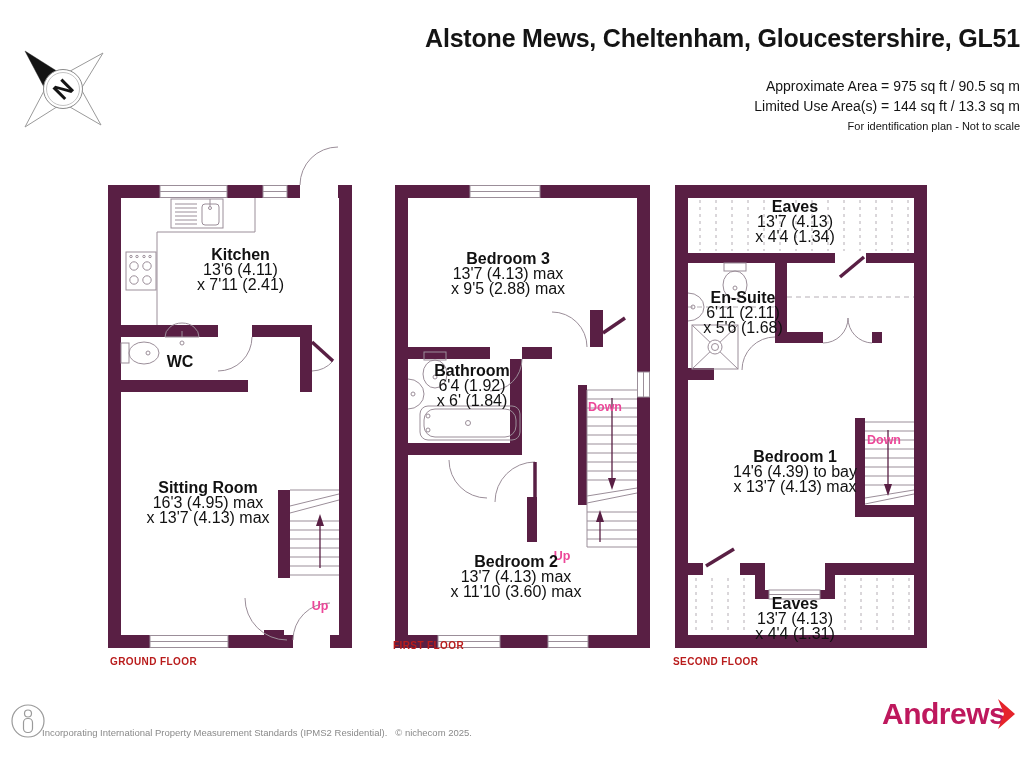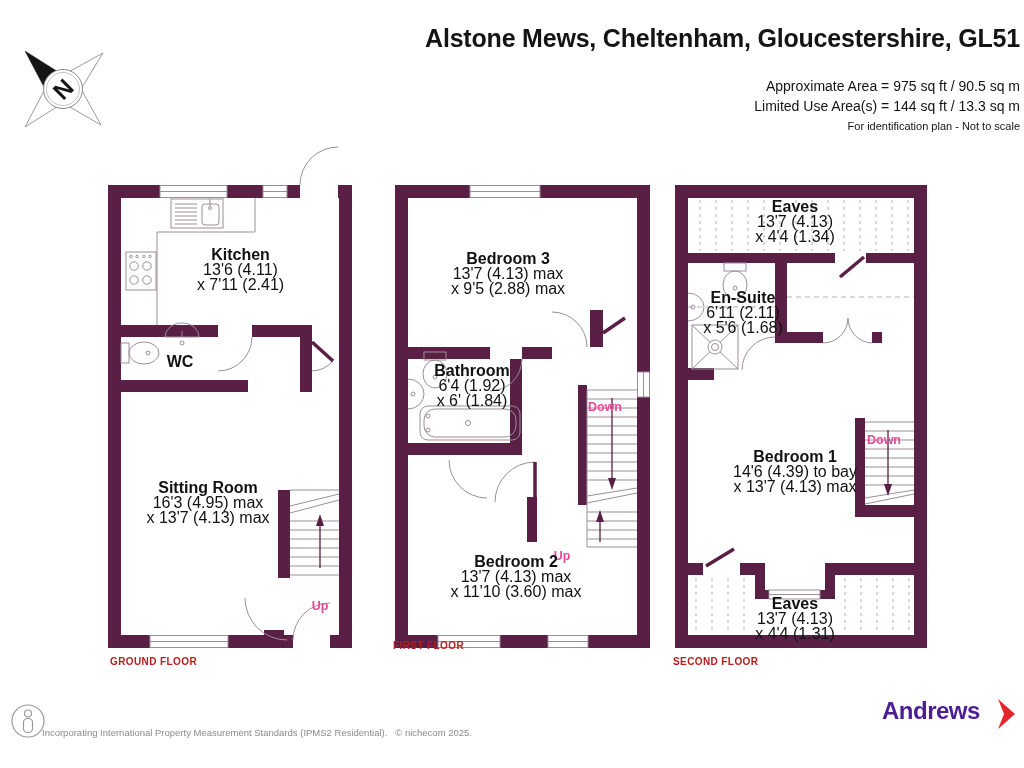--- a/index.html
+++ b/index.html
@@ -12,21 +12,21 @@
   .title{right:4px;top:24px;font-size:25px;font-weight:bold;letter-spacing:-0.2px;}
   .arealines{right:4px;top:76px;text-align:right;font-size:14px;line-height:20px;}
   .disclaimer{right:4px;top:120px;text-align:right;font-size:11px;}
   
   .room-label{text-align:center;font-size:16px;line-height:15px;color:#111;}
   .room-label .rname{font-weight:bold;}
   .stair-label{font-weight:bold;font-size:12.5px;color:#ec4899;text-align:center;margin-top:27px;}
   .floor-label{font-weight:bold;font-size:10px;letter-spacing:0.4px;color:#b91c1c;}
   
   .footer-text{left:42px;top:702px;font-size:9.5px;line-height:12.5px;color:#8a8a8a;white-space:pre-wrap;}
-  .brand-text{left:882px;top:697px;font-size:24px;font-weight:bold;color:#4c1d95;letter-spacing:-0.5px;}
+  .brand-text{left:882px;top:697px;font-size:30px;font-weight:bold;color:#be185d;letter-spacing:-0.5px;}
   svg{display:block;}
 </style>
 </head>
 <body>
 
 <div class="abs title">Alstone Mews, Cheltenham, Gloucestershire, GL51</div>
 <div class="abs arealines">
   <div>Approximate Area = 975 sq ft / 90.5 sq m</div>
   <div>Limited Use Area(s) = 144 sq ft / 13.3 sq m</div>
 </div>

